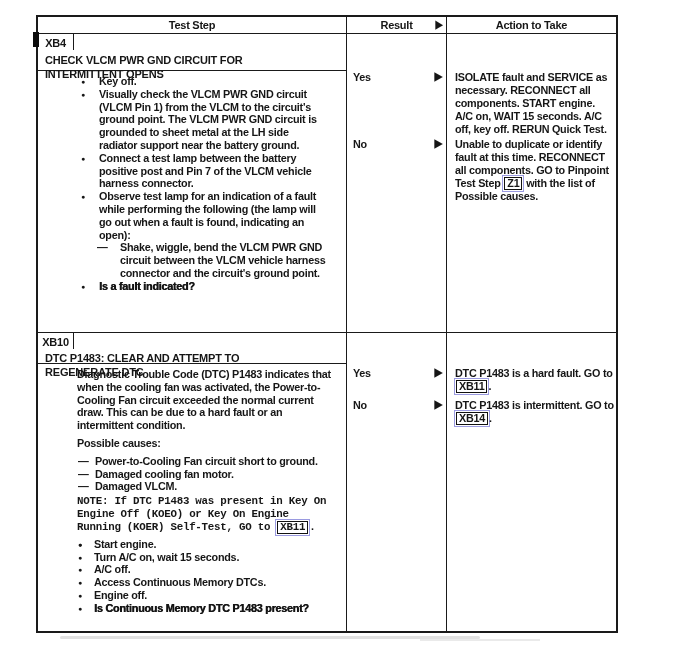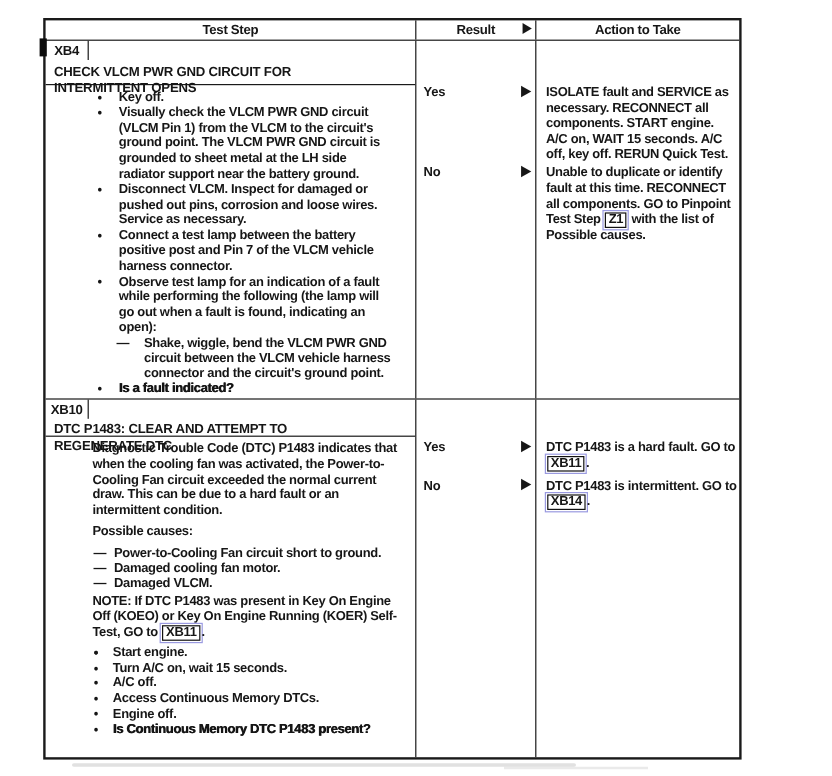--- a/index.html
+++ b/index.html
@@ -52,21 +52,21 @@
   .dot { position:absolute; left:3px; top:2px; font-size:7px; line-height:10px; }
   .substep { position:relative; padding-left:42px; }
   .dash { position:absolute; left:19px; top:0; }
   .q { text-shadow:0.5px 0 0 #111; }
 
   
   .para { margin-left:39px; width:258px; }
   .causes { margin-left:39px; width:258px; margin-top:5px; }
   .cause { position:relative; padding-left:18px; }
   .cause .dash { left:1px; }
-  .mt5 { margin-top:5px; } .mt6 { margin-top:2px; }
+  .mt5 { margin-top:5px; } .mt6 { margin-top:2px;font-family:Liberation Mono, monospace; }
   .steps2 { margin-left:39px; width:258px; margin-top:4px; }
   .steps2 .step { padding-left:17px; }
   .steps2 .dot { left:1px; }
 
   
   .result-entry { position:absolute; left:6px; right:0; }
   .result-arrow { position:absolute; right:3px; top:-1px; font-size:11.5px; transform:scaleX(0.9); }
 
   
   .action-entry { position:absolute; left:8px; width:160px; line-height:13px; }
@@ -106,21 +106,20 @@
     <div class="section sec-xb4">
       <div class="c-left">
         <div class="title-row t-xb4">
           <div class="id-cell">XB4</div>
           <div class="title-text">CHECK VLCM PWR GND CIRCUIT FOR INTERMITTENT OPENS</div>
         </div>
         <div class="sec-body b-xb4">
           <div class="steps">
             <div class="step"><span class="dot">●</span><span>Key off.</span></div>
             <div class="step"><span class="dot">●</span><span>Visually check the VLCM PWR GND circuit (VLCM Pin 1) from the VLCM to the circuit's ground point. The VLCM PWR GND circuit is grounded to sheet metal at the LH side radiator support near the battery ground.</span></div>
-            <div class="step"><span class="dot">●</span><span>Disconnect VLCM. Inspect for damaged or pushed out pins, corrosion and loose wires. Service as necessary.</span></div>
             <div class="step"><span class="dot">●</span><span>Connect a test lamp between the battery positive post and Pin 7 of the VLCM vehicle harness connector.</span></div>
             <div class="step"><span class="dot">●</span><span>Observe test lamp for an indication of a fault while performing the following (the lamp will go out when a fault is found, indicating an open):</span></div>
             <div class="substep"><span class="dash">—</span><span>Shake, wiggle, bend the VLCM PWR GND circuit between the VLCM vehicle harness connector and the circuit's ground point.</span></div>
             <div class="step"><span class="dot">●</span><span class="q">Is a fault indicated?</span></div>
           </div>
         </div>
       </div>
       <div class="c-result">
         <div class="result-entry" style="top:37px">
           <span>Yes</span>

